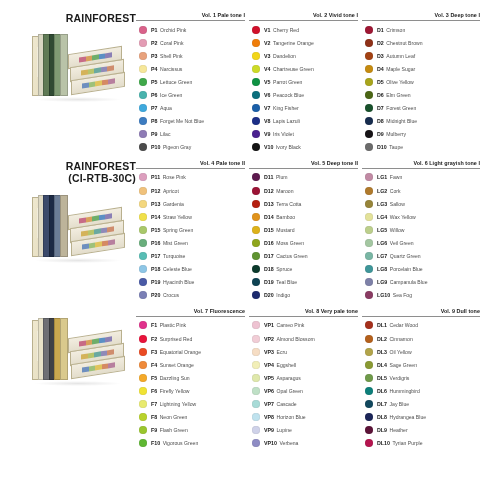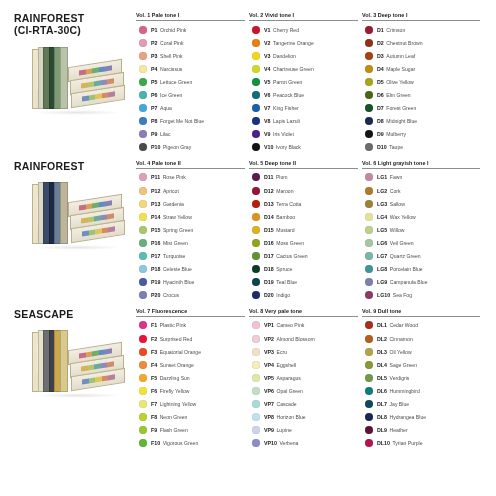--- a/index.html
+++ b/index.html
@@ -4,21 +4,21 @@
 <style>
   html,body{margin:0;padding:0;}
   body{
     width:496px;height:496px;
     background:#ffffff;
     font-family:"Liberation Sans", sans-serif;
     color:#231f20;
     overflow:hidden;
   }
   .sheet{position:relative;width:496px;height:496px;box-sizing:border-box;padding:12px 8px 6px 8px;}
-  .section{display:flex;align-items:flex-start;margin-bottom:6px;}
+  .section{display:flex;align-items:flex-start;margin-bottom:6px;text-align:right;}
   .section + .section{margin-top:2px;}
 
   
   .brand{width:128px;flex:0 0 128px;padding-left:6px;box-sizing:border-box;}
   .brand-name{
     font-size:10.5px;font-weight:bold;letter-spacing:.2px;
     line-height:12px;color:#1a1a1a;white-space:nowrap;
   }
   .brand-code{
     font-size:10.5px;font-weight:bold;letter-spacing:.2px;
@@ -68,21 +68,20 @@
   }
 </style>
 </head>
 <body>
 
 <div class="sheet">
   <div id="sections-root">
       <div class="section">
         <div class="brand">
           <div class="brand-name">RAINFOREST</div>
-          <div class="brand-code">(CI-RTA-30C)</div>
           <div class="product-shot">
             <div class="shot">
               <div class="box-up"></div>
               <div class="spine" style="left: 6px; background: rgb(216, 214, 194);"></div>
               <div class="spine" style="left: 11.4px; background: rgb(95, 122, 85);"></div>
               <div class="spine" style="left: 16.8px; background: rgb(47, 74, 51);"></div>
               <div class="spine" style="left: 22.2px; background: rgb(127, 155, 116);"></div>
               <div class="spine" style="left: 27.6px; background: rgb(185, 195, 168);"></div>
               <div class="lid" style="left: 36px; top: 18px; width: 52px; height: 13px; transform: skewY(-9deg);">
                 <div class="lid-inner">
@@ -276,20 +275,21 @@
               <span class="dot" style="background: rgb(107, 107, 107);"></span>
               <span class="code">D10</span>
               <span class="cname">Taupe</span>
             </div>
           </div>
         </div>
       </div>
       <div class="section">
         <div class="brand">
           <div class="brand-name">RAINFOREST</div>
+          <div class="brand-code">(CI-RTB-30C)</div>
           <div class="product-shot">
             <div class="shot">
               <div class="box-up"></div>
               <div class="spine" style="left: 6px; background: rgb(222, 217, 196);"></div>
               <div class="spine" style="left: 11.4px; background: rgb(59, 74, 107);"></div>
               <div class="spine" style="left: 16.8px; background: rgb(29, 42, 68);"></div>
               <div class="spine" style="left: 22.2px; background: rgb(108, 125, 150);"></div>
               <div class="spine" style="left: 27.6px; background: rgb(189, 180, 154);"></div>
               <div class="lid" style="left: 36px; top: 18px; width: 52px; height: 13px; transform: skewY(-9deg);">
                 <div class="lid-inner">
@@ -482,21 +482,20 @@
             <div class="swatch-row">
               <span class="dot" style="background: rgb(138, 60, 99);"></span>
               <span class="code">LG10</span>
               <span class="cname">Sea Fog</span>
             </div>
           </div>
         </div>
       </div>
       <div class="section">
         <div class="brand">
-          <div class="brand-name">SEASCAPE</div>
           <div class="product-shot">
             <div class="shot">
               <div class="box-up"></div>
               <div class="spine" style="left: 6px; background: rgb(232, 226, 200);"></div>
               <div class="spine" style="left: 11.4px; background: rgb(110, 111, 116);"></div>
               <div class="spine" style="left: 16.8px; background: rgb(63, 65, 70);"></div>
               <div class="spine" style="left: 22.2px; background: rgb(201, 168, 79);"></div>
               <div class="spine" style="left: 27.6px; background: rgb(217, 201, 141);"></div>
               <div class="lid" style="left: 36px; top: 18px; width: 52px; height: 13px; transform: skewY(-9deg);">
                 <div class="lid-inner">

